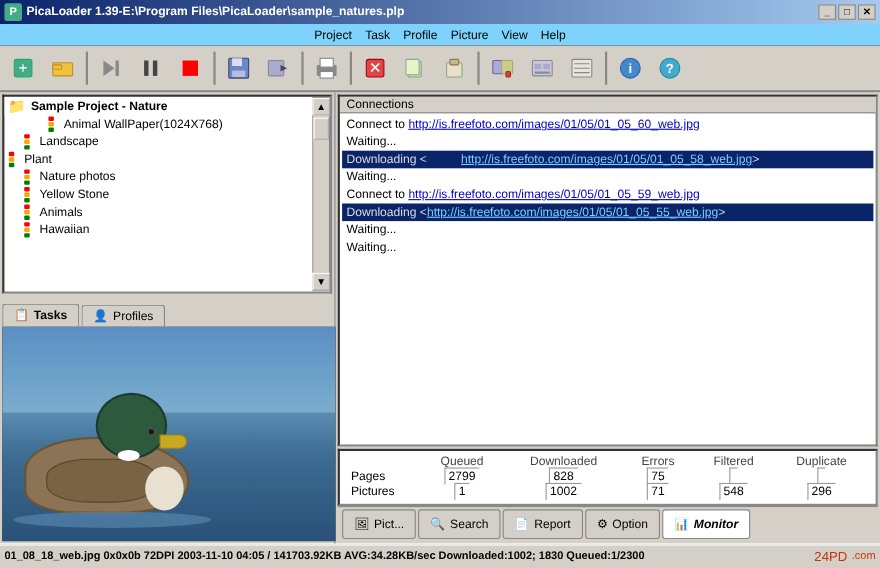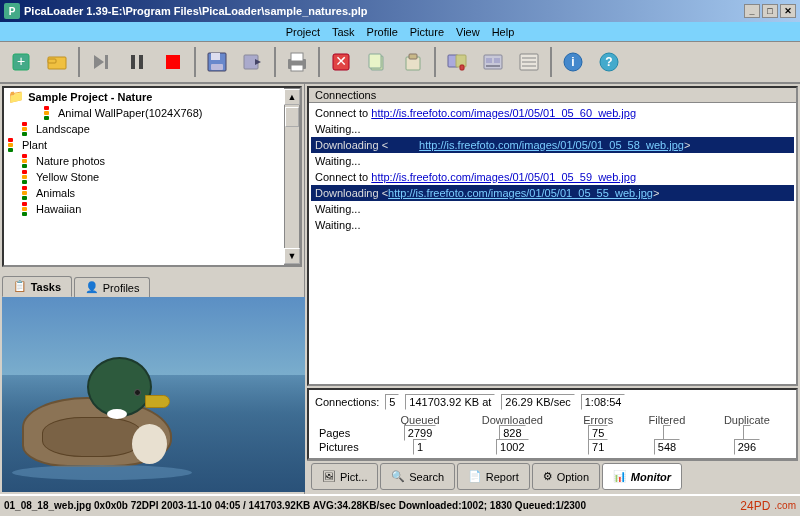--- a/index.html
+++ b/index.html
@@ -579,27 +579,20 @@
         <div class="conn-item">Connect to <span style="color:#0000cc;text-decoration:underline;">http://is.freefoto.com/images/01/05/01_05_59_web.jpg</span></div>
         <div class="conn-item downloading">
           <span style="color:#ddd;">Downloading &lt;</span><span style="color:#7acdff;text-decoration:underline;">http://is.freefoto.com/images/01/05/01_05_55_web.jpg</span><span style="color:#ddd;">&gt;</span>
         </div>
         <div class="conn-item">Waiting...</div>
         <div class="conn-item">Waiting...</div>
       </div>
     </div>
 
     <div class="stats-area">
-      <div class="stats-row1">
-        <span class="stats-label">Connections:</span>
-        <span class="inset-box">5</span>
-        <span class="inset-box">141703.92 KB at</span>
-        <span class="inset-box">26.29 KB/sec</span>
-        <span class="inset-box">1:08:54</span>
-      </div>
       <table class="stats-table">
         <thead>
           <tr>
             <th></th>
             <th>Queued</th>
             <th>Downloaded</th>
             <th>Errors</th>
             <th>Filtered</th>
             <th>Duplicate</th>
           </tr>

